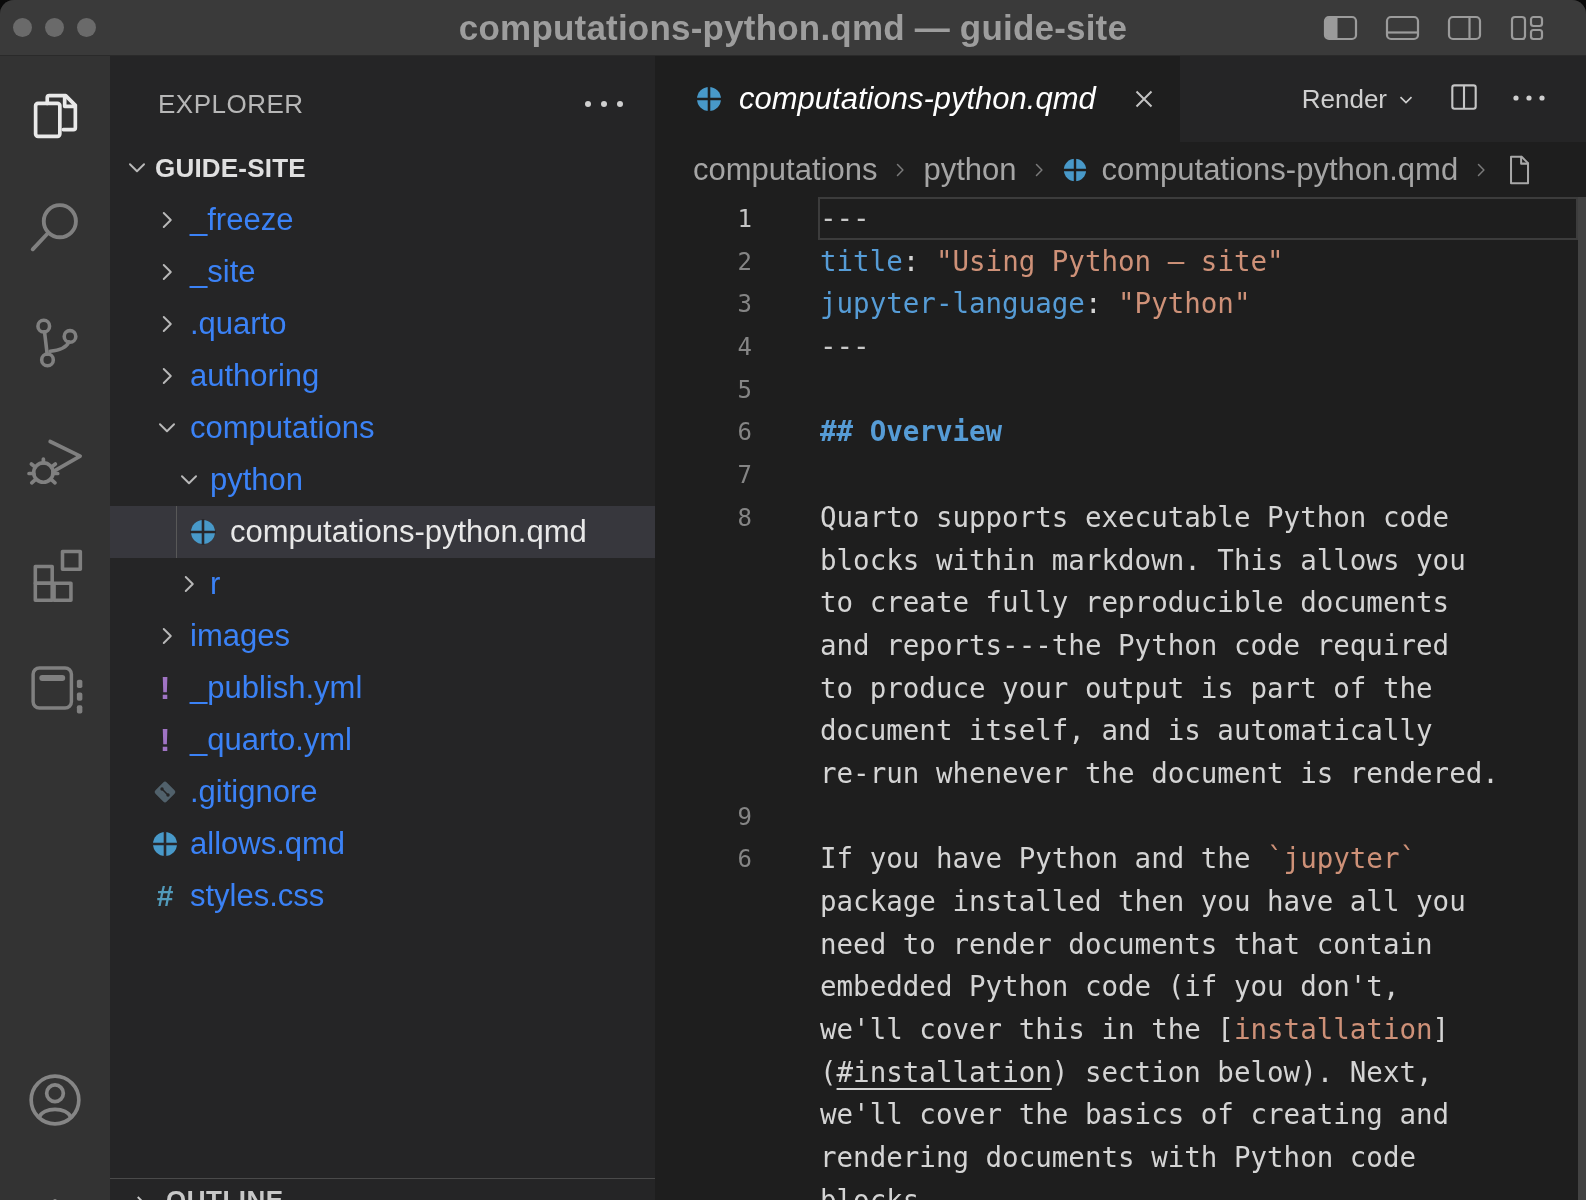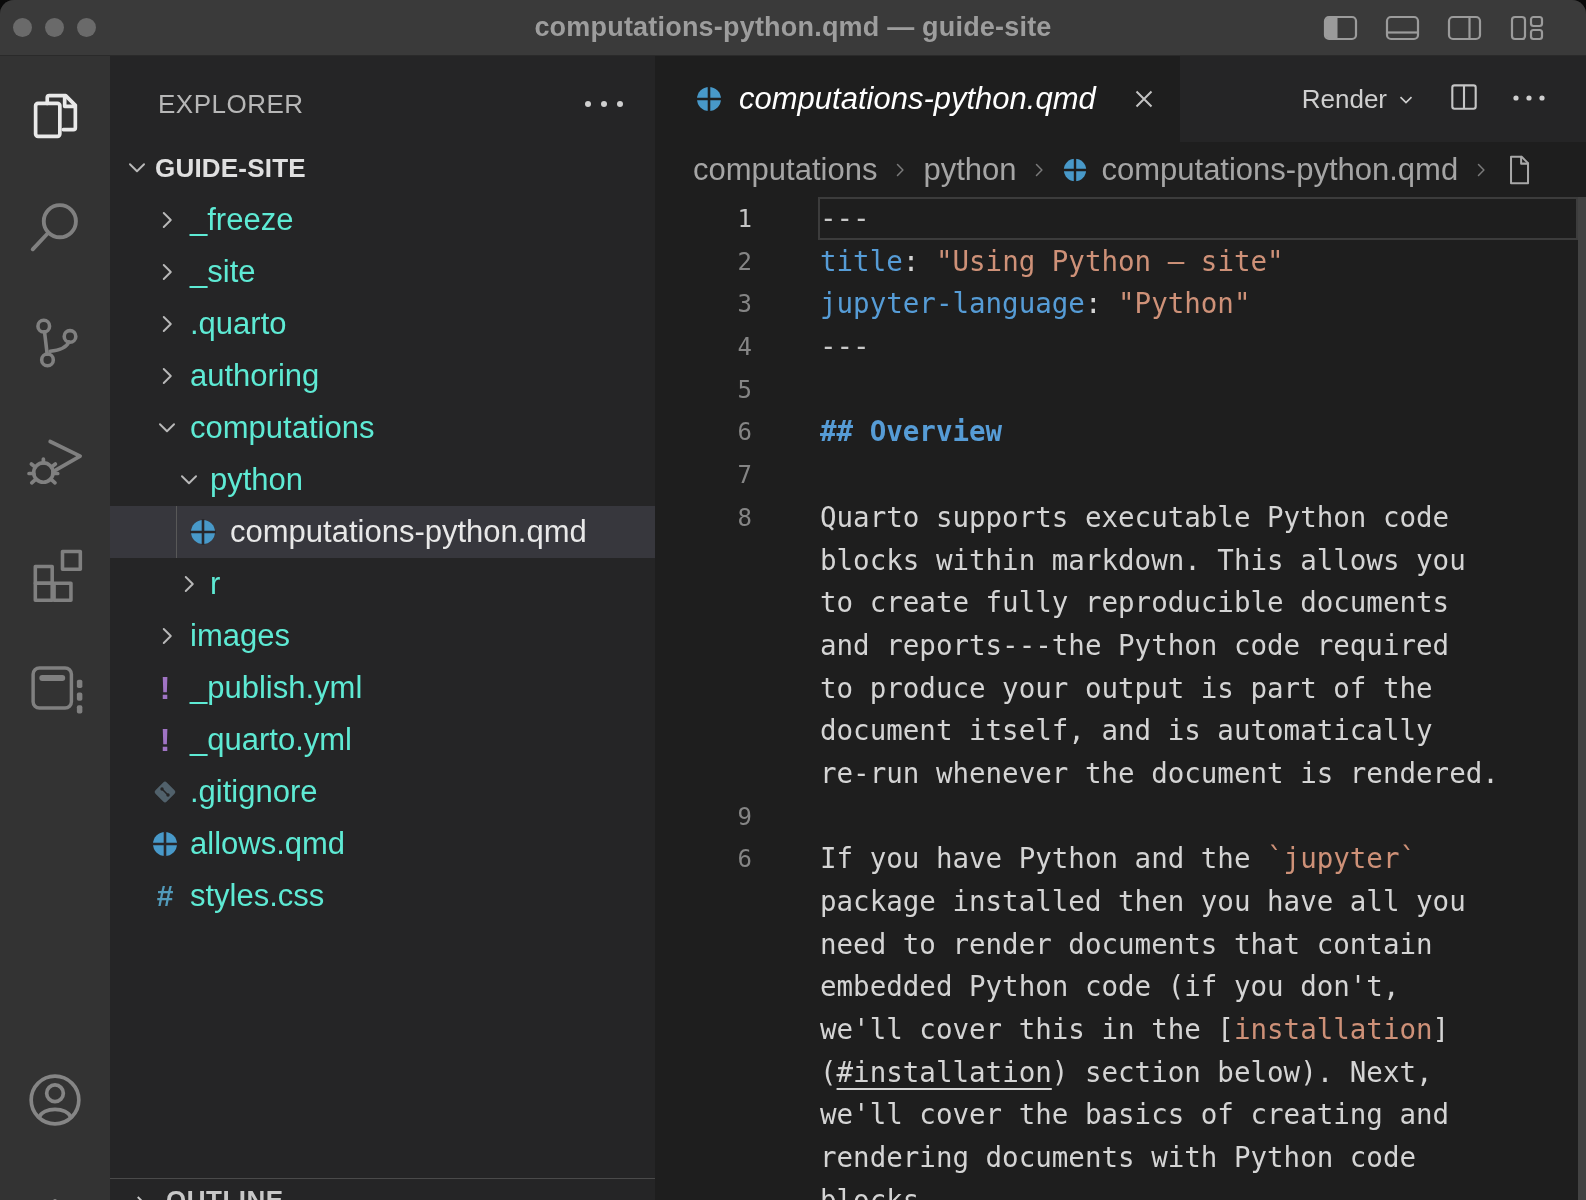--- a/index.html
+++ b/index.html
@@ -6,42 +6,42 @@
   body{width:1586px;height:1200px;overflow:hidden;font-family:"Liberation Sans",sans-serif;
        -webkit-font-smoothing:antialiased;}
   .window{position:absolute;inset:0;border-radius:14px 14px 0 0;overflow:hidden;background:var(--c-editor);}
 
   
   .titlebar{position:absolute;left:0;top:0;width:100%;height:55px;background:var(--c-titlebar);
             border-bottom:1px solid #2a2a2a;}
   .traffic{position:absolute;left:13px;top:18px;display:flex;gap:13px;}
   .traffic span{width:19px;height:19px;border-radius:50%;background:#6a6a6a;display:block;}
   .win-title{position:absolute;left:0;right:0;top:0;height:55px;line-height:55px;text-align:center;
-             color:#9d9d9d;font-size:27px;font-weight:bold;letter-spacing:.2px;}
+             color:#9d9d9d;font-size:35px;font-weight:bold;letter-spacing:.2px;}
   .win-controls{position:absolute;right:40px;top:0;height:55px;display:flex;align-items:center;gap:24px;}
   .win-controls .wc{width:38px;height:32px;display:flex;align-items:center;justify-content:center;}
 
   
   .activitybar{position:absolute;left:0;top:56px;width:110px;bottom:0;background:var(--c-activity);}
   .sidebar{position:absolute;left:110px;top:56px;width:545px;bottom:0;background:var(--c-sidebar);overflow:hidden;}
   .editor{position:absolute;left:655px;top:56px;right:0;bottom:0;background:var(--c-editor);overflow:hidden;}
 
   
   .ab-item{position:absolute;left:0;width:110px;height:84px;display:flex;align-items:center;justify-content:center;}
 
   
   .sb-header{position:absolute;left:48px;top:30px;height:36px;line-height:36px;color:#b7b7b7;
              font-size:26px;letter-spacing:.5px;}
   .sb-dots{position:absolute;left:472px;top:30px;width:50px;height:36px;display:flex;align-items:center;}
   .tree{position:absolute;left:0;top:86px;right:0;}
   .tree-row{position:relative;height:52px;}
   .tree-row.selected{background:var(--c-select);}
   .tree-caret{position:absolute;top:13px;width:26px;height:26px;}
   .tree-ficon{position:absolute;top:11px;width:30px;height:30px;display:flex;align-items:center;justify-content:center;}
-  .tree-label{position:absolute;top:0;height:52px;line-height:52px;color:#5eead4;font-size:31px;white-space:nowrap;}
+  .tree-label{position:absolute;top:0;height:52px;line-height:52px;color:#3b82f6;font-size:31px;white-space:nowrap;}
   .tree-row.selected .tree-label{color:#e8e8e8;}
   .tree-row.root .tree-label{font-weight:bold;font-size:26px;color:#e0e0e0;letter-spacing:.2px;}
   .guide{position:absolute;top:0;bottom:0;width:1px;background:#585858;}
   .glyph-yaml{color:var(--c-yaml);font-weight:bold;font-size:32px;line-height:30px;}
   .glyph-css{color:var(--c-css);font-weight:bold;font-size:30px;line-height:30px;}
   .outline-sep{position:absolute;left:0;right:0;top:1122px;height:1px;background:#4a4a4a;}
   .outline-row{position:absolute;left:0;right:0;top:1123px;height:77px;}
   .outline-row .tree-caret{left:18px;top:12px;}
   .outline-label{position:absolute;left:56px;top:6px;font-size:26px;font-weight:bold;color:#c8c8c8;letter-spacing:.5px;}
 

